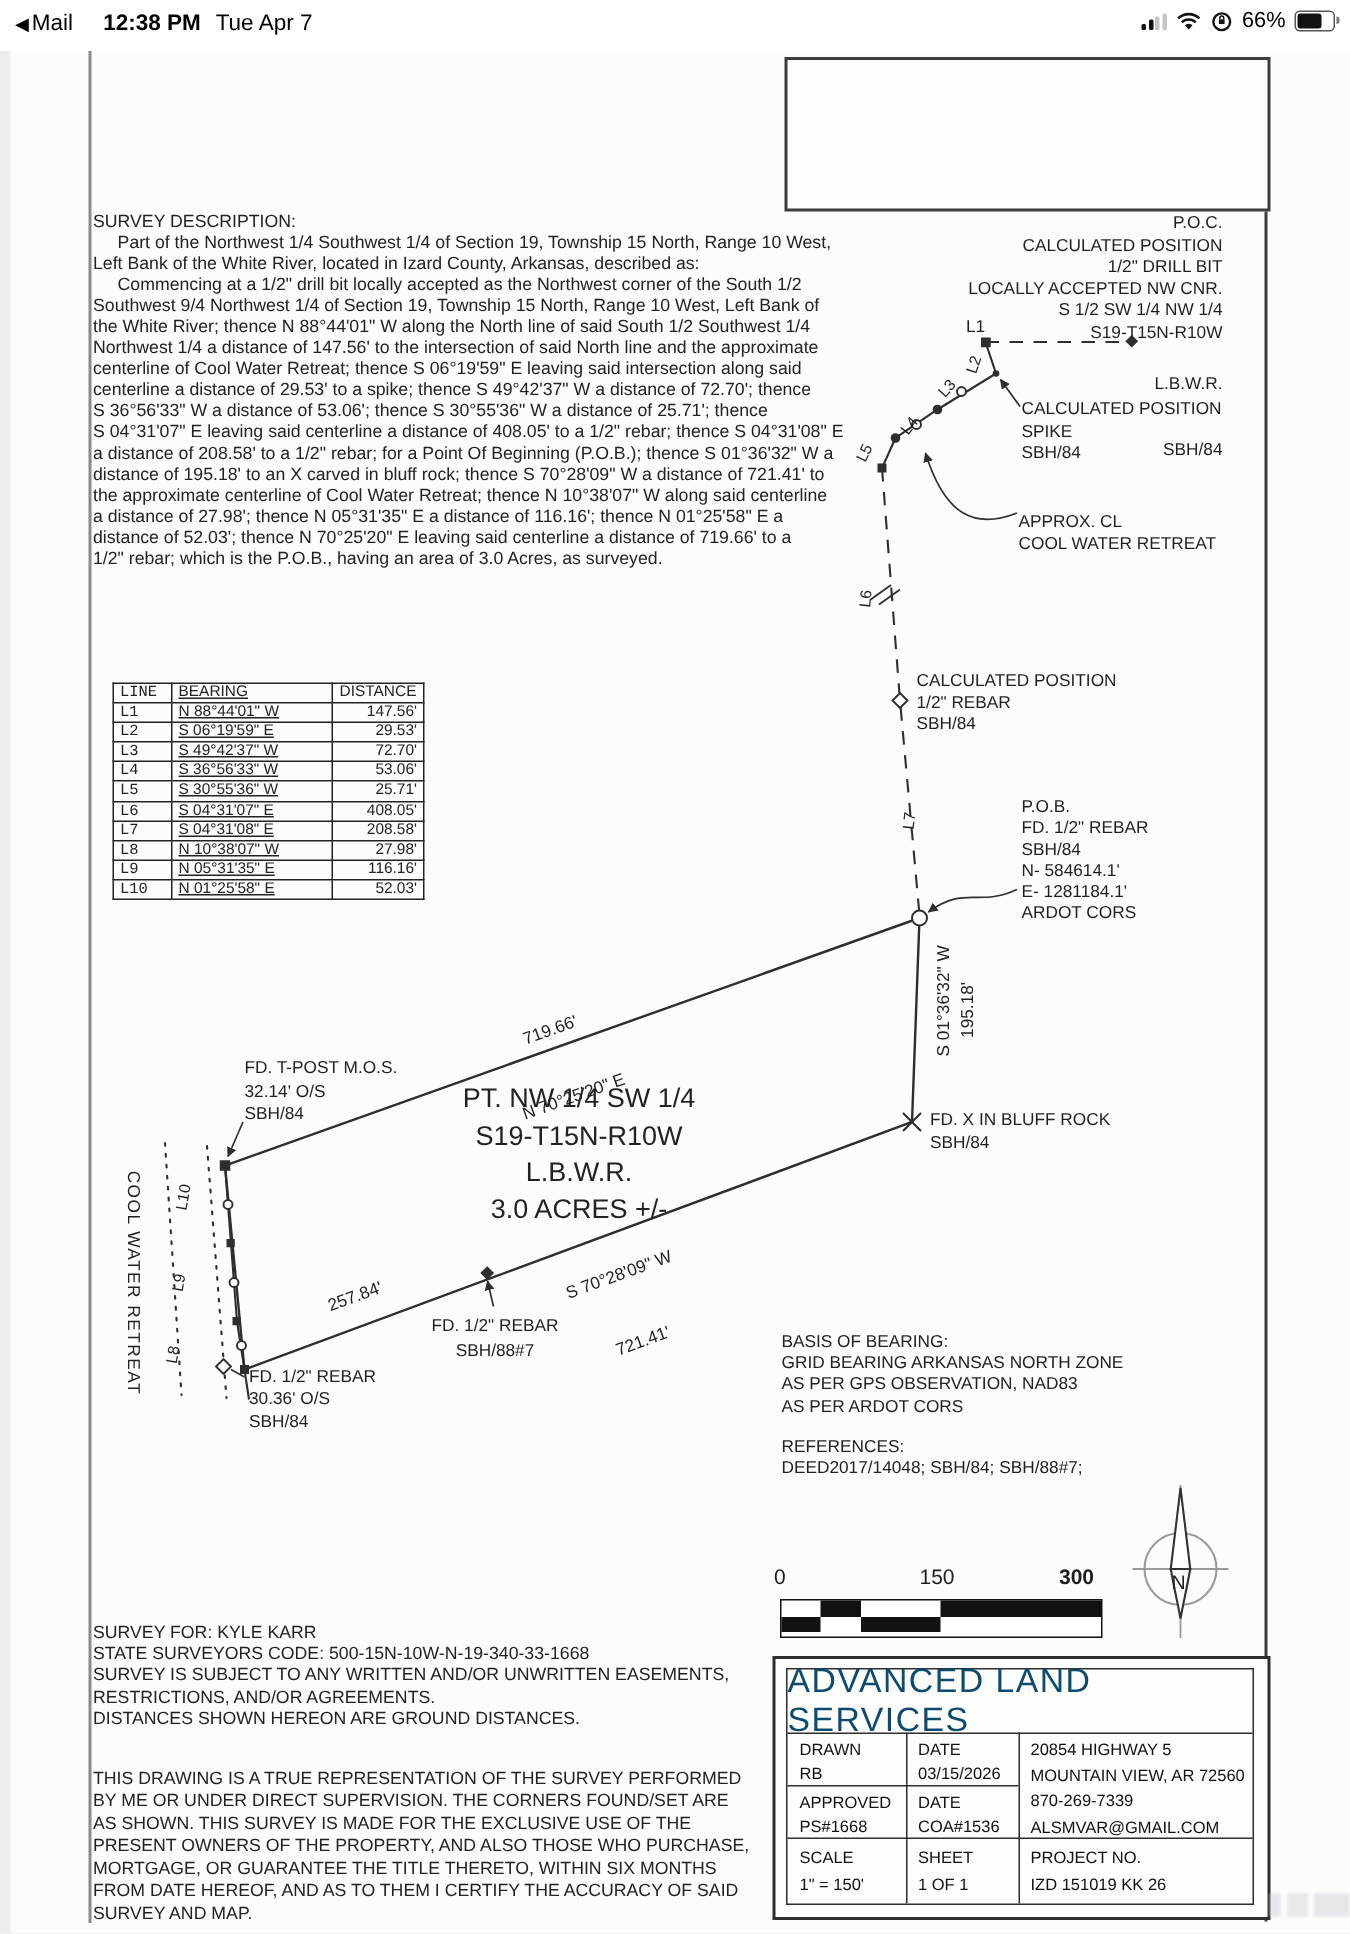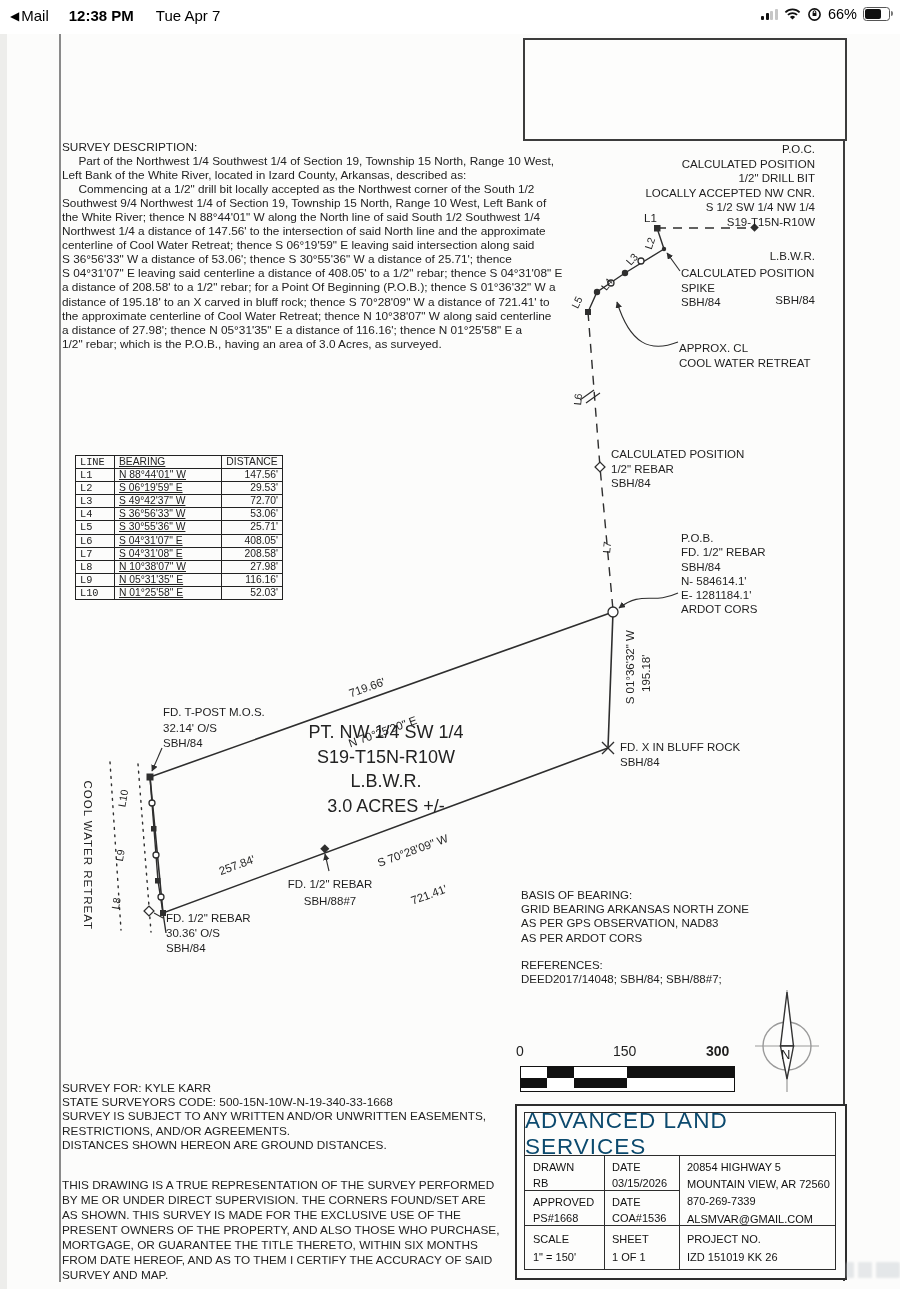--- a/index.html
+++ b/index.html
@@ -4,21 +4,21 @@
 <style>
   html,body{margin:0;padding:0;background:#e9e9e9;}
   .screen{position:relative;width:900px;height:1289px;background:#fcfcfb;overflow:hidden;
           font-family:"Liberation Sans",sans-serif;color:#222;}
   
   .statusbar{position:absolute;left:0;top:0;width:900px;height:34px;background:#fff;z-index:30;}
   .sb-left{position:absolute;left:10px;top:7px;font-size:15px;color:#000;display:flex;align-items:center;gap:6px;}
   .sb-back{display:flex;align-items:center;gap:2px;cursor:pointer;}
   .sb-tri{font-size:12px;line-height:1;}
   .sb-time{font-weight:700;margin-left:14px;}
-  .sb-date{margin-left:16px;}
+  .sb-date{margin-left:4px;}
   .sb-right{position:absolute;right:10px;top:6px;display:flex;align-items:center;gap:6px;font-size:14.5px;color:#000;}
   .bars{display:flex;align-items:flex-end;gap:1.5px;height:11px;}
   .bars i{display:block;width:3px;background:#111;border-radius:1px;}
   .bars i.dim{background:#c6c6c6;}
   .batt{position:relative;width:25px;height:12px;border:1.5px solid #555;border-radius:3.5px;}
   .batt .fill{position:absolute;left:1px;top:1px;bottom:1px;width:64%;background:#111;border-radius:2px;}
   .batt .nub{position:absolute;right:-4px;top:3px;width:2.5px;height:5px;background:#777;border-radius:0 2px 2px 0;}
   
   .page-left-edge{position:absolute;left:59px;top:34px;width:1.6px;height:1248px;background:#8a8a8a;}
   .page-right-edge{position:absolute;left:843px;top:38px;width:2.2px;height:1243px;background:#3c3c3c;}
@@ -115,26 +115,28 @@
   <div class="desc">
     <div class="ln">SURVEY DESCRIPTION:</div>
     <div>
         <div class="ln">     Part of the Northwest 1/4 Southwest 1/4 of Section 19, Township 15 North, Range 10 West,</div>
         <div class="ln">Left Bank of the White River, located in Izard County, Arkansas, described as:</div>
         <div class="ln">     Commencing at a 1/2" drill bit locally accepted as the Northwest corner of the South 1/2</div>
         <div class="ln">Southwest 9/4 Northwest 1/4 of Section 19, Township 15 North, Range 10 West, Left Bank of</div>
         <div class="ln">the White River; thence N 88°44'01" W along the North line of said South 1/2 Southwest 1/4</div>
         <div class="ln">Northwest 1/4 a distance of 147.56' to the intersection of said North line and the approximate</div>
         <div class="ln">centerline of Cool Water Retreat; thence S 06°19'59" E leaving said intersection along said</div>
+        <div class="ln">centerline a distance of 29.53' to a spike; thence S 49°42'37" W a distance of 72.70'; thence</div>
         <div class="ln">S 36°56'33" W a distance of 53.06'; thence S 30°55'36" W a distance of 25.71'; thence</div>
         <div class="ln">S 04°31'07" E leaving said centerline a distance of 408.05' to a 1/2" rebar; thence S 04°31'08" E</div>
         <div class="ln">a distance of 208.58' to a 1/2" rebar; for a Point Of Beginning (P.O.B.); thence S 01°36'32" W a</div>
         <div class="ln">distance of 195.18' to an X carved in bluff rock; thence S 70°28'09" W a distance of 721.41' to</div>
         <div class="ln">the approximate centerline of Cool Water Retreat; thence N 10°38'07" W along said centerline</div>
         <div class="ln">a distance of 27.98'; thence N 05°31'35" E a distance of 116.16'; thence N 01°25'58" E a</div>
+        <div class="ln">distance of 52.03'; thence N 70°25'20" E leaving said centerline a distance of 719.66' to a</div>
         <div class="ln">1/2" rebar; which is the P.O.B., having an area of 3.0 Acres, as surveyed.</div>
       </div>
   </div>
 
   <table class="ltable">
     <thead>
       <tr>
         <th class="c1">LINE</th>
         <th class="c2">BEARING</th>
         <th class="c3">DISTANCE</th>

